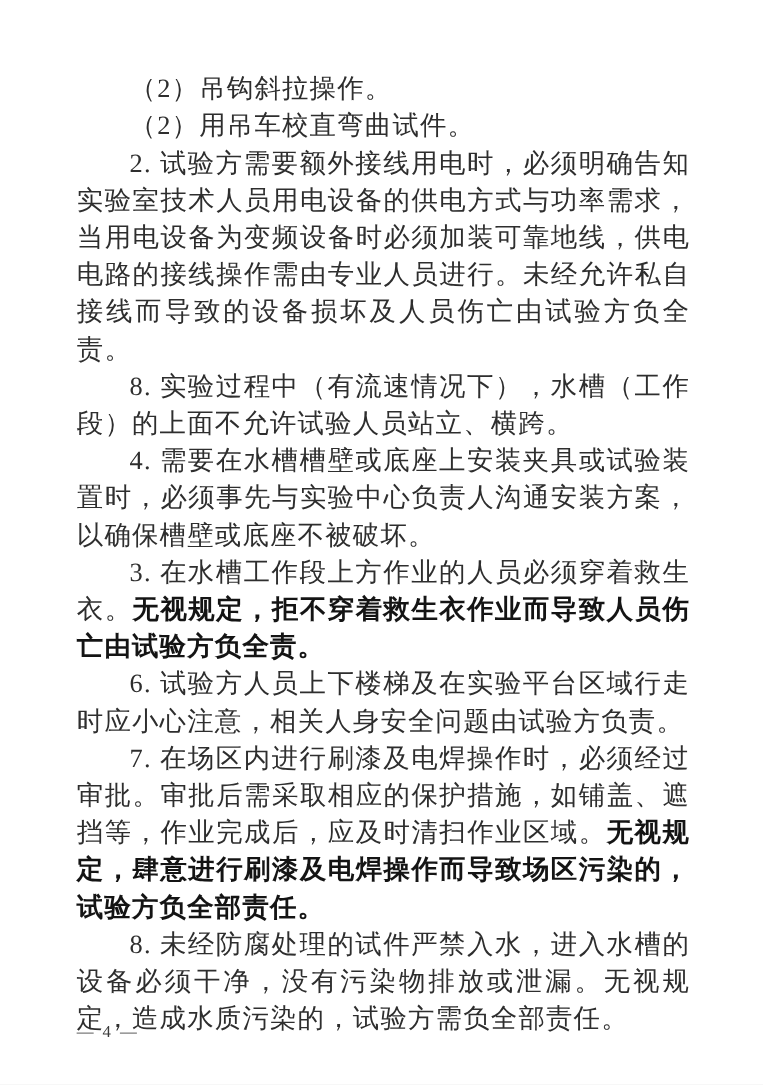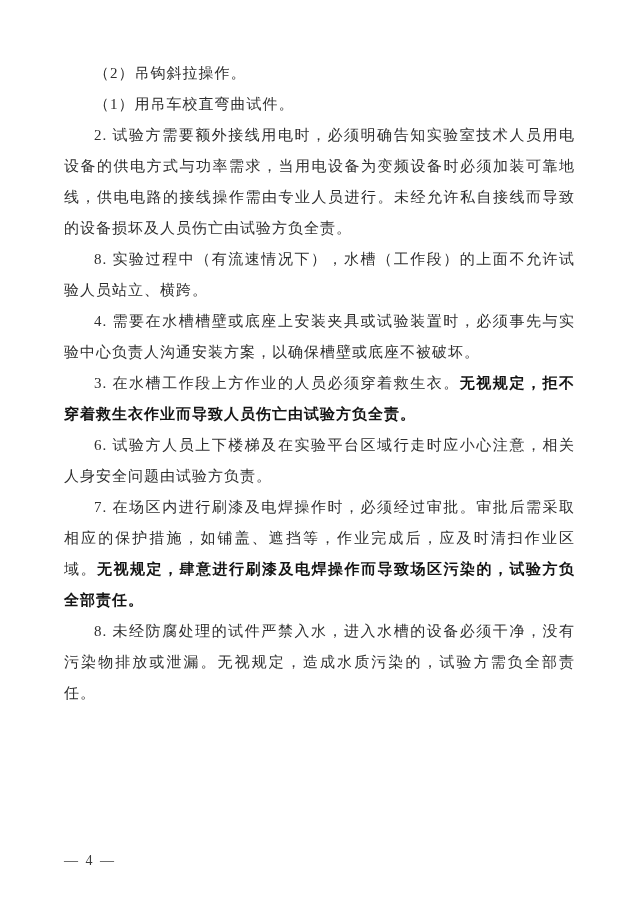--- a/index.html
+++ b/index.html
@@ -19,21 +19,21 @@
   }
   .doc-body {
     position: absolute;
     top: 58px;
     left: 64px;
     width: 511px;
     color: #2e2e2e;
   }
   p.para {
     margin: 0;
-    font-size: 15px;
+    font-size: 22px;
     line-height: 31px;
     letter-spacing: 1px;
     text-align: justify;
     text-indent: 2em;
     color: #2e2e2e;
   }
   p.para span.seg-bold {
     font-weight: 700;
     color: #141414;
   }
@@ -54,21 +54,21 @@
     letter-spacing: 2px;
     color: #3a3a3a;
   }
 </style>
 </head>
 <body>
 
 <div class="page">
   <div class="doc-body" id="doc-body">
       <p class="para body"><span class="seg">（2）吊钩斜拉操作。</span></p>
-      <p class="para body"><span class="seg">（1）用吊车校直弯曲试件。</span></p>
+      <p class="para body"><span class="seg">（2）用吊车校直弯曲试件。</span></p>
       <p class="para body"><span class="seg">2. 试验方需要额外接线用电时，必须明确告知实验室技术人员用电设备的供电方式与功率需求，当用电设备为变频设备时必须加装可靠地线，供电电路的接线操作需由专业人员进行。未经允许私自接线而导致的设备损坏及人员伤亡由试验方负全责。</span></p>
       <p class="para body"><span class="seg">8. 实验过程中（有流速情况下），水槽（工作段）的上面不允许试验人员站立、横跨。</span></p>
       <p class="para body"><span class="seg">4. 需要在水槽槽壁或底座上安装夹具或试验装置时，必须事先与实验中心负责人沟通安装方案，以确保槽壁或底座不被破坏。</span></p>
       <p class="para body"><span class="seg">3. 在水槽工作段上方作业的人员必须穿着救生衣。</span><span class="seg-bold">无视规定，拒不穿着救生衣作业而导致人员伤亡由试验方负全责。</span></p>
       <p class="para body"><span class="seg">6. 试验方人员上下楼梯及在实验平台区域行走时应小心注意，相关人身安全问题由试验方负责。</span></p>
       <p class="para body"><span class="seg">7. 在场区内进行刷漆及电焊操作时，必须经过审批。审批后需采取相应的保护措施，如铺盖、遮挡等，作业完成后，应及时清扫作业区域。</span><span class="seg-bold">无视规定，肆意进行刷漆及电焊操作而导致场区污染的，试验方负全部责任。</span></p>
       <p class="para body"><span class="seg">8. 未经防腐处理的试件严禁入水，进入水槽的设备必须干净，没有污染物排放或泄漏。无视规定，造成水质污染的，试验方需负全部责任。</span></p>
     </div>
   <div class="footer">— 4 —</div>
 </div>

